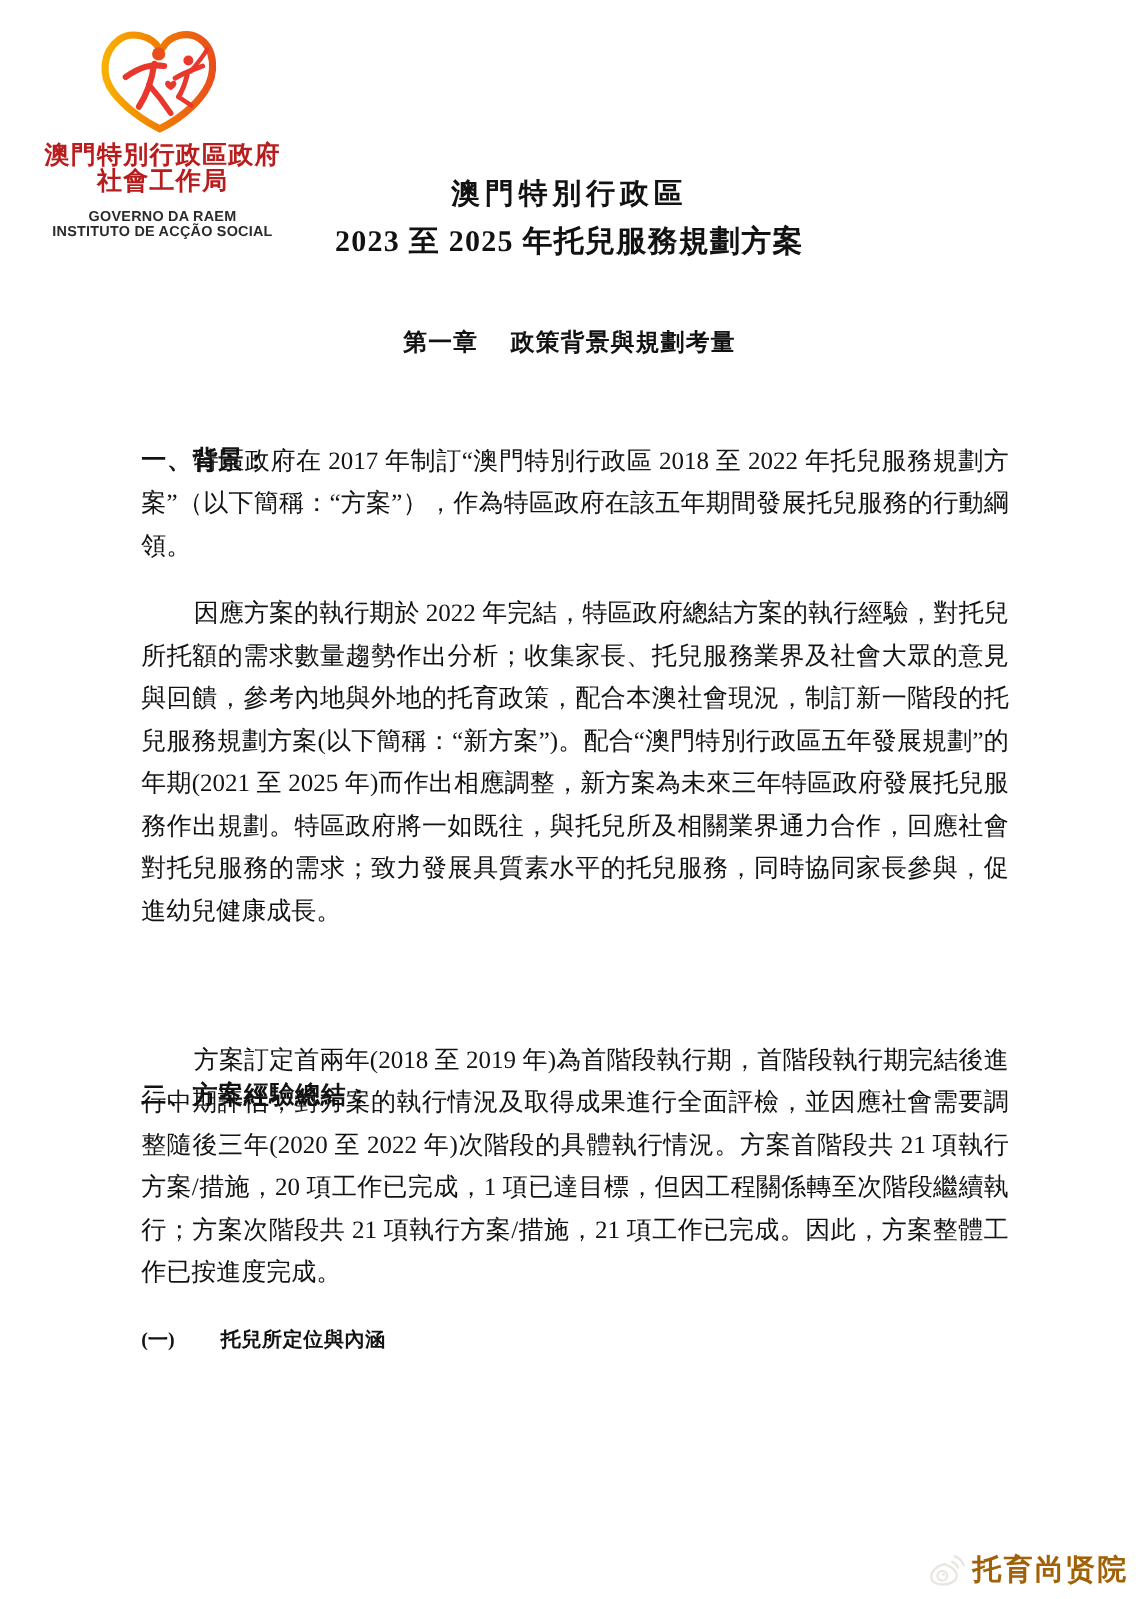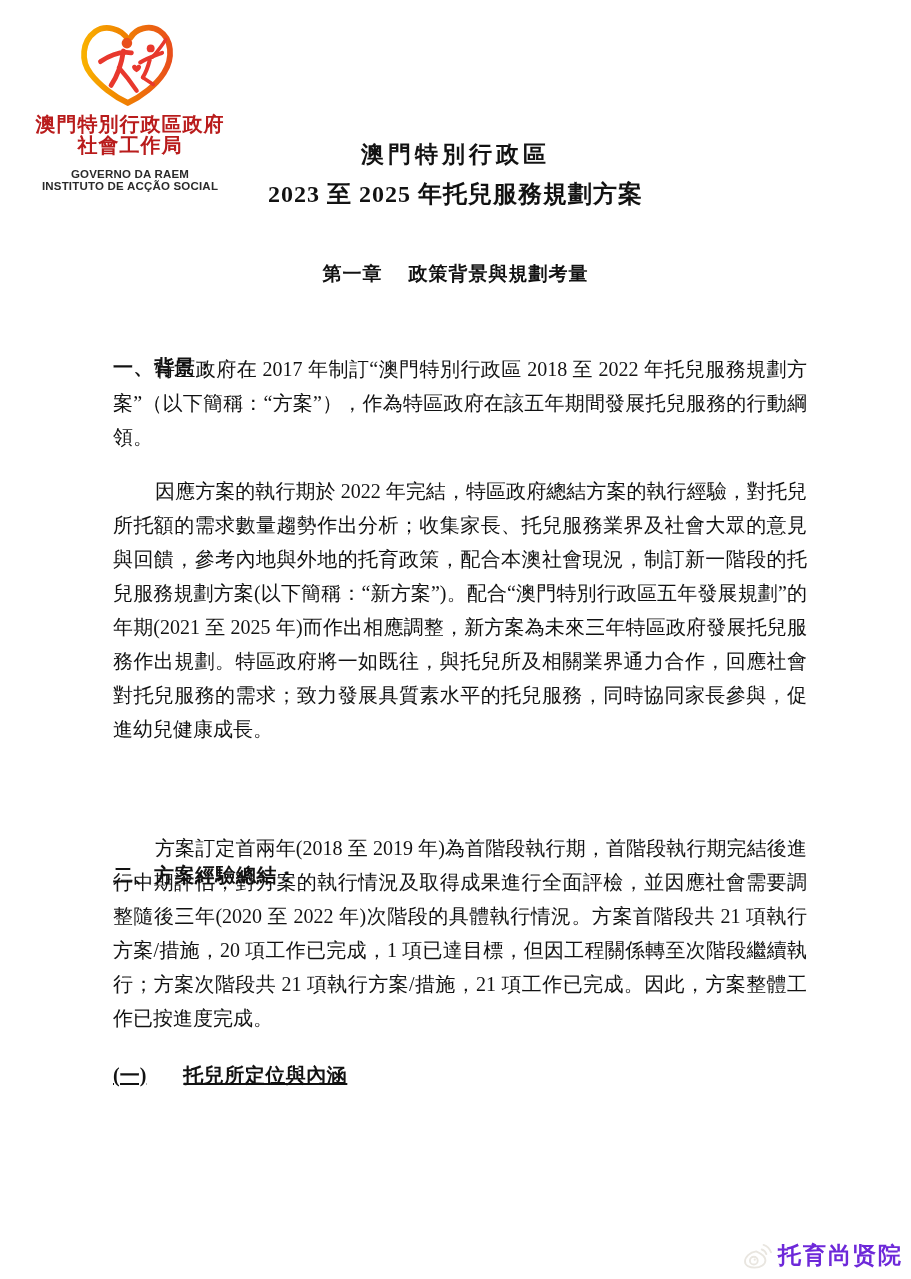--- a/index.html
+++ b/index.html
@@ -30,36 +30,36 @@
   .chapter-gap { display:inline-block; width:26px; }
 
   
   .body-el { position:absolute; left:113px; width:694px;margin-top:28px; }
   .sec-heading { font-weight:bold; font-size:20px; letter-spacing:0.5px; }
   .body-p {
     margin:0; font-size:20px; line-height:34px;
     text-align:justify; text-justify:inter-ideograph;
     text-align-last:left; text-indent:42px;
   }
-  .sub-heading { font-weight:bold; font-size:20px;text-decoration:underline; }
+  .sub-heading { font-weight:bold; font-size:16px; }
   .sub-heading .sub-title { margin-left:37px; letter-spacing:0.5px; }
 
   #sec1-heading { top:326px; }
   #p1           { top:352px; }
   #p2           { top:474px; }
   #sec2-heading { top:834px; }
   #p3           { top:831px; }
   #sub1-heading { top:1034px; }
   #p4           { top:1076px; }
 
   
   .watermark {
     position:absolute; top:1240px; right:8px;
     display:flex; align-items:center; gap:5px;
-    color:#6d28d9;
+    color:#a16207;
     font-family:"Liberation Sans","DejaVu Sans",sans-serif;
     font-size:23px; letter-spacing:2px; font-weight:bold;
     user-select:none;
   }
   .wm-icon { width:30px; height:26px; }
 </style>
 </head>
 <body>
 
 <div class="page">

